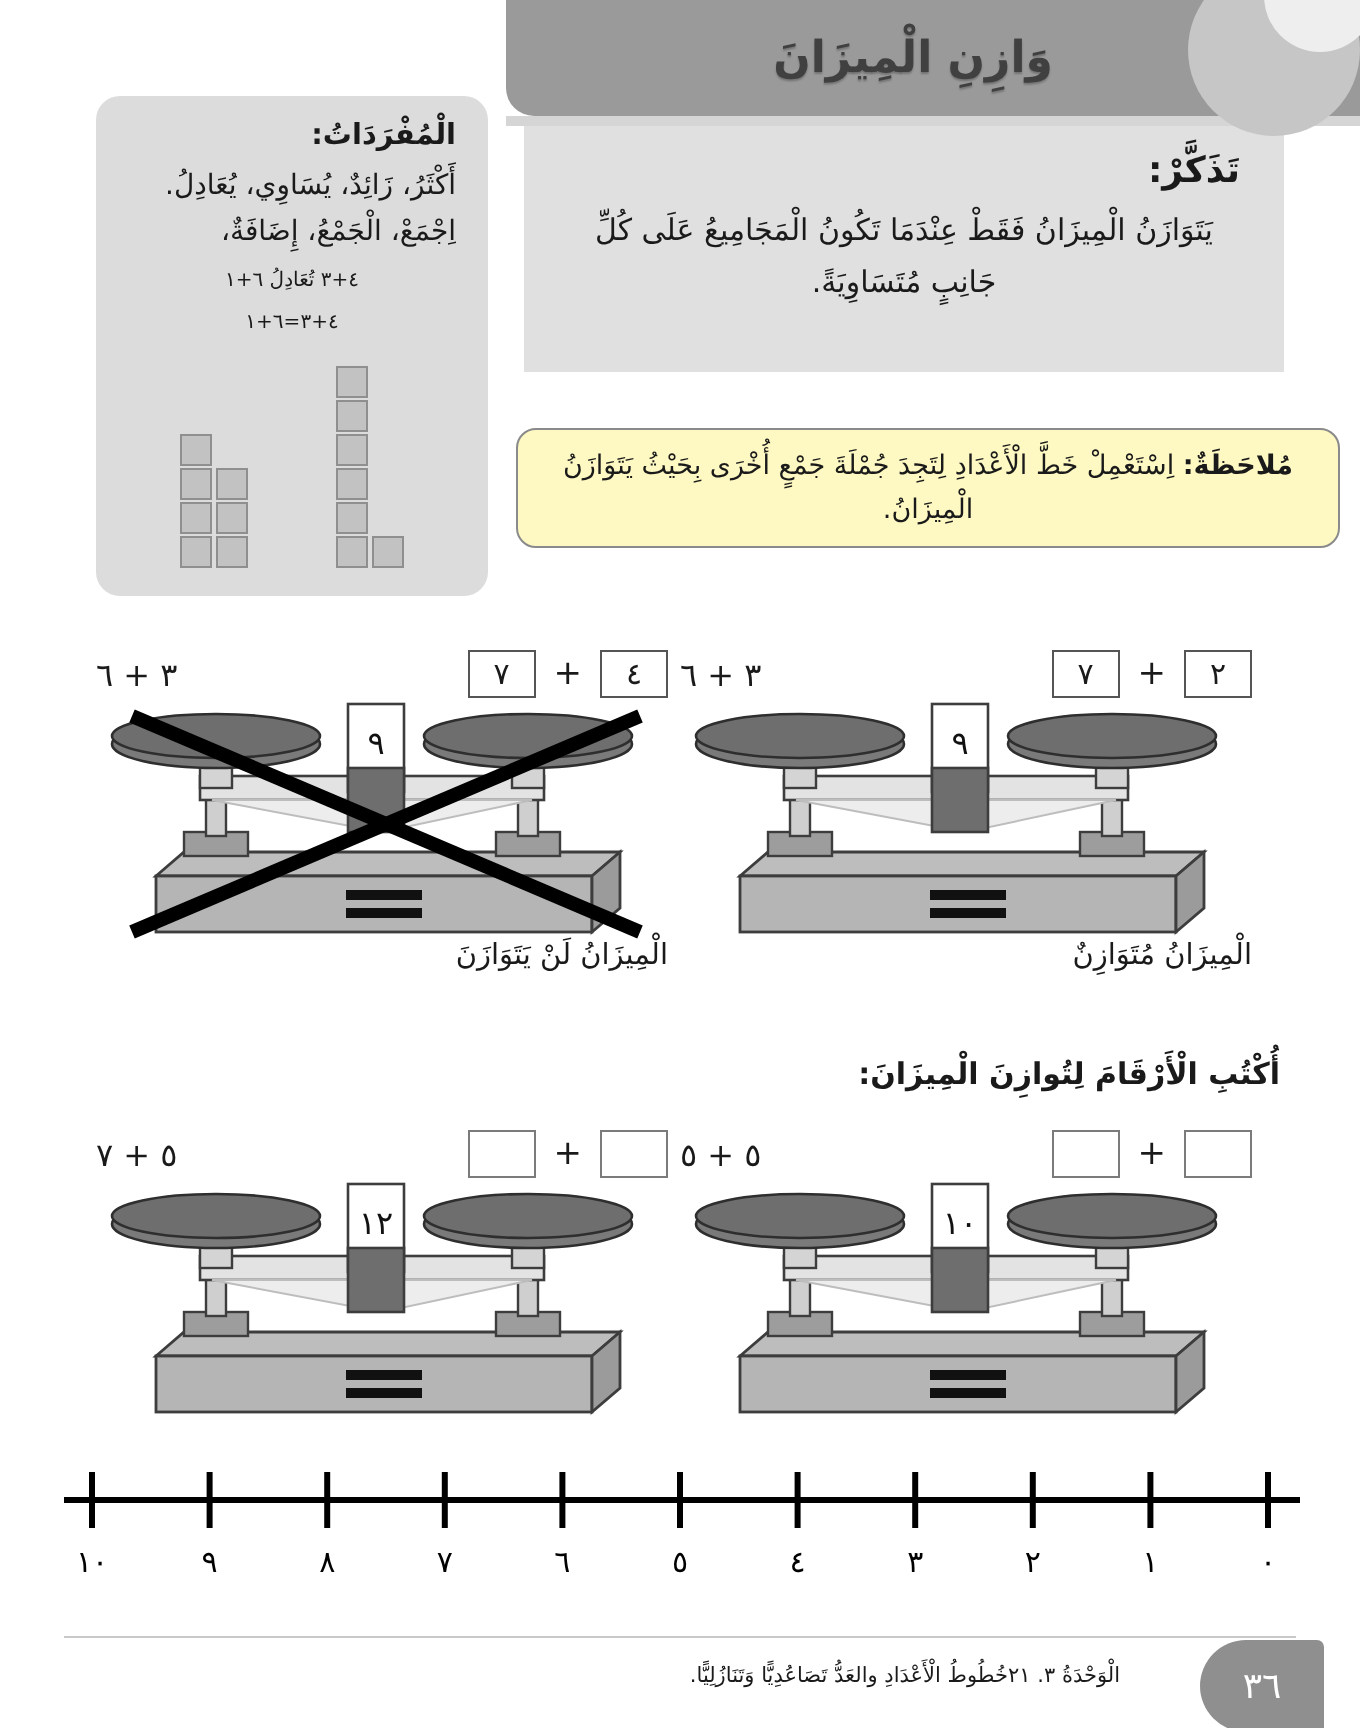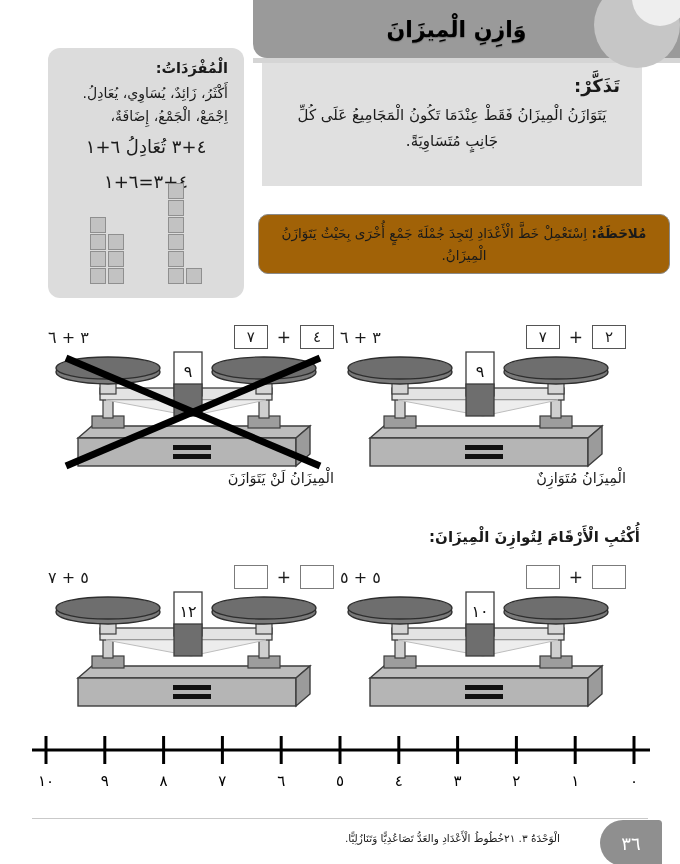--- a/index.html
+++ b/index.html
@@ -12,21 +12,21 @@
   .page{position:absolute;inset:0;}
 
   
   .header-bar{
     position:absolute;left:253px;top:0;width:427px;height:58px;
     background:#9a9a9a;border-bottom-left-radius:14px;
     display:flex;align-items:center;justify-content:center;
     z-index:4;
   }
   .header-title{
-    color:#000000;font-size:22px;font-weight:bold;letter-spacing:.5px;
+    color:#404040;font-size:22px;font-weight:bold;letter-spacing:.5px;
     text-shadow:0 1px 1px rgba(0,0,0,.25);
     margin-right:20px;
   }
   .deco-circle-big{
     position:absolute;right:0px;top:-18px;width:86px;height:86px;border-radius:50%;
     background:#c6c6c6;z-index:5;
   }
   .deco-circle-small{
     position:absolute;right:-8px;top:-30px;width:56px;height:56px;border-radius:50%;
     background:#eeeeee;z-index:6;
@@ -36,21 +36,21 @@
   }
 
   
   .vocab-box{
     position:absolute;left:48px;top:48px;width:196px;height:250px;
     background:#dcdcdc;border-radius:12px;z-index:2;
     padding:10px 12px 0 12px;box-sizing:border-box;
   }
   .vocab-title{font-size:14.5px;font-weight:bold;text-align:right;margin:2px 4px 6px 0;}
   .vocab-line{font-size:14px;text-align:right;line-height:1.65;margin:0 4px 0 0;}
-  .vocab-eq{font-size:18px;text-align:center;line-height:1.7;margin-top:4px;direction:ltr;}
+  .vocab-eq{font-size:10px;text-align:center;line-height:1.7;margin-top:4px;direction:ltr;}
   .vocab-eq.ar{direction:rtl;}
 
   .blocks-row{
     position:absolute;left:0;right:0;bottom:14px;height:72px;
     display:flex;align-items:flex-end;justify-content:center;gap:44px;
   }
   .block-group{display:flex;align-items:flex-end;gap:2px;}
   .block-col{display:flex;flex-direction:column-reverse;gap:1px;}
   .blk{width:16px;height:16px;background:#c2c2c2;border:1px solid #8f8f8f;box-sizing:border-box;}
 
@@ -58,21 +58,21 @@
   .remember-box{
     position:absolute;left:262px;top:63px;width:380px;height:123px;
     background:#e0e0e0;z-index:2;box-sizing:border-box;padding:8px 22px 0 22px;
   }
   .remember-title{font-size:18px;font-weight:bold;text-align:right;margin:4px 0 6px 0;}
   .remember-text{font-size:15px;text-align:center;line-height:1.75;}
 
   
   .note-box{
     position:absolute;left:258px;top:214px;width:412px;height:60px;
-    border:1.4px solid #8a8a8a;border-radius:10px;background:#a16207;
+    border:1.4px solid #8a8a8a;border-radius:10px;background:#fef9c3;
     box-sizing:border-box;padding:8px 14px;z-index:2;
   }
   .note-text{font-size:13.5px;line-height:1.6;text-align:center;}
   .note-label{font-weight:bold;}
 
   
   .instruction{
     position:absolute;right:40px;top:528px;font-size:15px;font-weight:bold;text-align:right;
   }
 

